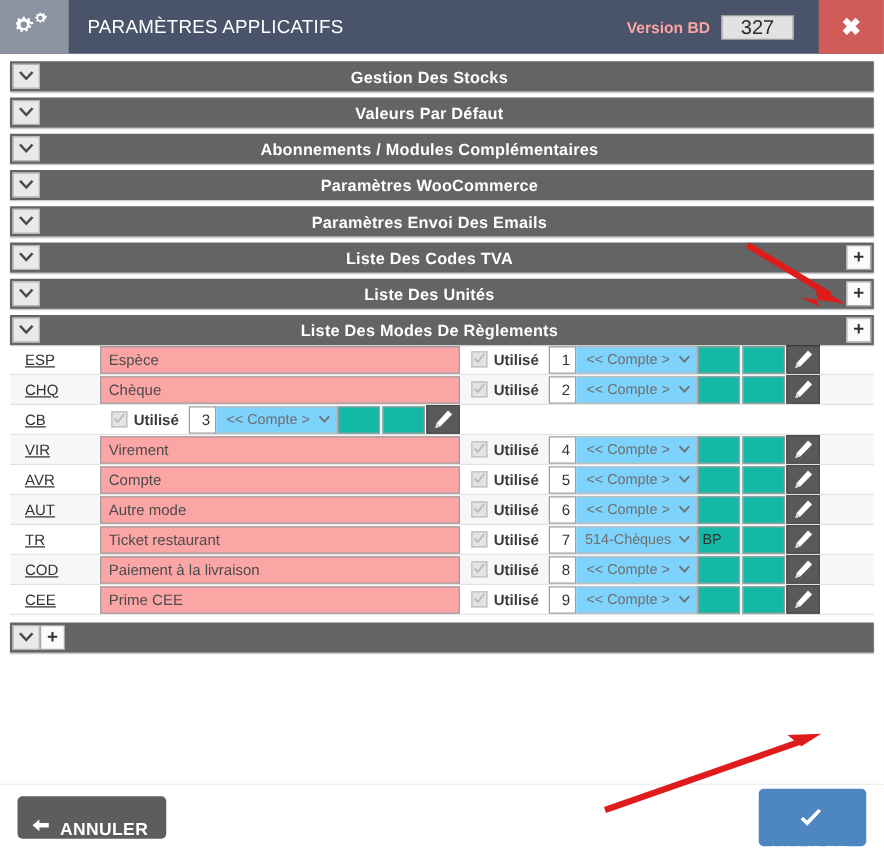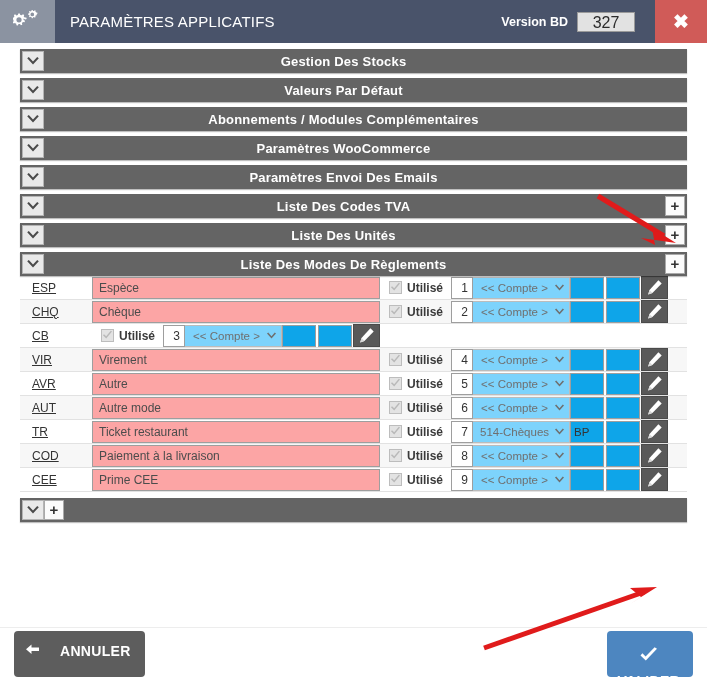--- a/index.html
+++ b/index.html
@@ -50,21 +50,21 @@
   #titlebar-title {
     color: #ffffff;
     font-weight: normal;
     font-size: 15px;
     letter-spacing: 0.2px;
     margin-left: 15px;
     flex: 1 1 auto;
     white-space: nowrap;
   }
   #version-label {
-    color: #ffffff;
+    color: #fca5a5;
     font-weight: bold;
     font-size: 12.5px;
     margin-right: 9px;
     white-space: nowrap;
   }
   #version-value {
     width: 58px;
     height: 20px;
     line-height: 20px;
     background: #e2e2e2;
@@ -86,21 +86,21 @@
     display: flex;
     align-items: center;
     justify-content: center;
     cursor: pointer;
   }
 
   
   #panel-body {
     flex: 1 1 auto;
     background: #ffffff;
-    padding: 0 20px;
+    padding: 0 8px;
     box-sizing: border-box;
     overflow: hidden;
   }
 
   
   .section-bar {
     height: 24px;
     background: #646464;
     margin-top: 5px;
     display: flex;
@@ -252,21 +252,21 @@
   .row-account .acct-caret {
     flex: 0 0 11px;
     margin-left: 2px;
     display: flex;
     align-items: center;
   }
   .row-small {
     width: 34px;
     flex: 0 0 34px;
     height: 22px;
-    background: #0ea5e9;
+    background: #14b8a6;
     border: 1px solid #9e9e9e;
     color: #333;
     font-size: 11.5px;
     line-height: 20px;
     padding: 0 3px;
     box-sizing: border-box;
     overflow: hidden;
     white-space: nowrap;
   }
   .row-small.second { margin-left: 2px; }
@@ -295,25 +295,25 @@
     padding: 0 14px;
     box-sizing: border-box;
     border-top: 1px solid #ededed;
   }
   #cancel-button {
     background: #5d5d5d;
     color: #ffffff;
     font-weight: bold;
     font-size: 14px;
     height: 34px;
-    padding: 12px 14px 0 11px;
+    padding: 0 14px 0 11px;
     border-radius: 4px;
     display: flex;
-    align-items: flex-start;
-    gap: 18px;
+    align-items: flex-end;
+    gap: 6px;
     cursor: pointer;
     letter-spacing: 0.3px;
   }
   #validate-button {
     background: #4d86c0;
     color: #ffffff;
     font-weight: bold;
     font-size: 14px;
     height: 30px;
     padding: 16px 13px 0 10px;
@@ -533,21 +533,21 @@
           <div class="row-small second"></div>
           <div class="row-edit">
             <svg width="17" height="17" viewBox="0 0 17 17">
               <path d="M12.4 1.3 L15.7 4.6 L6.4 13.9 L2.2 15.4 L3.5 11.1 Z" fill="#ffffff"></path>
               <path d="M3.5 11.1 L6.4 13.9 L2.2 15.4 Z" fill="#d8d8d8"></path>
             </svg>
           </div>
         </div>
         <div class="data-row">
           <div class="row-code">AVR</div>
-          <div class="row-name">Autre</div>
+          <div class="row-name">Compte</div>
           <div class="row-check">
             <svg width="11" height="11" viewBox="0 0 11 11">
               <path d="M1 5.2 L4.2 8.6 L10 1.6 L8.8 0.7 L4.2 6.3 L2 4.2 Z" fill="#b9b9b9"></path>
             </svg>
           </div>
           <div class="row-check-label">Utilisé</div>
           <div class="row-order">5</div>
           <div class="row-account">
             <span class="acct-text">&lt;&lt; Compte &gt;</span>
             <span class="acct-caret">

